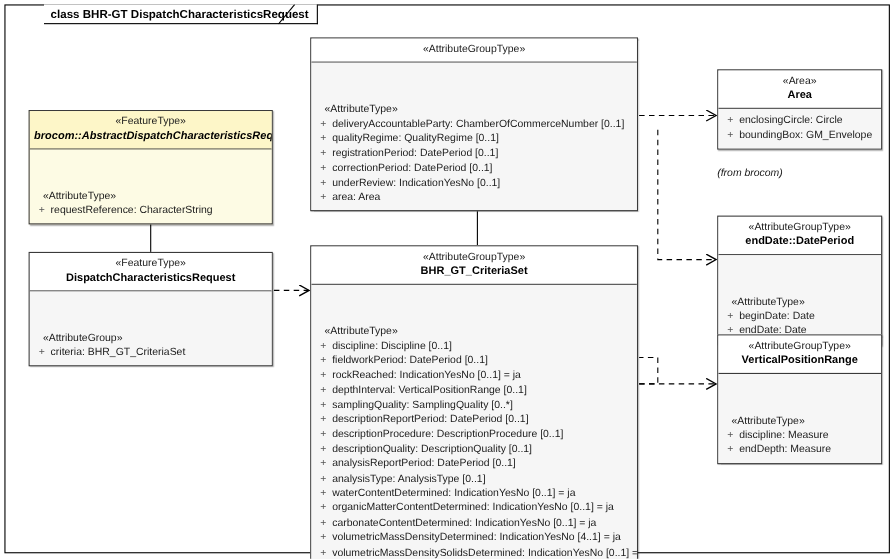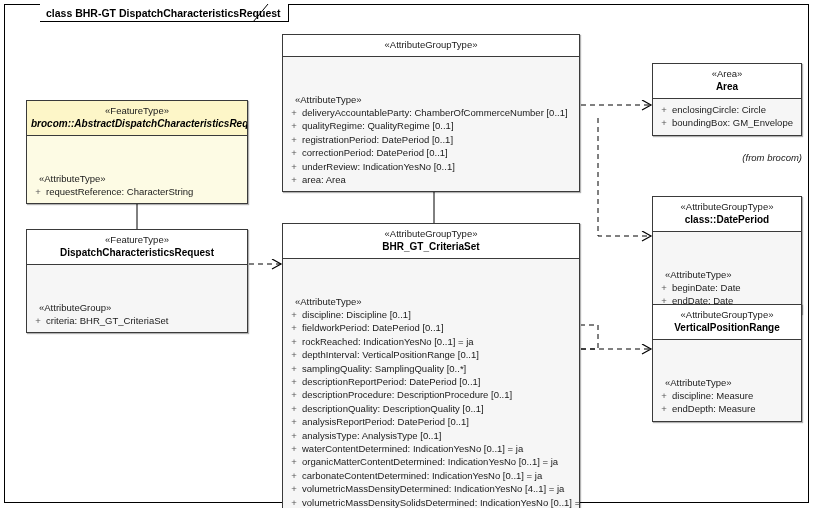--- a/index.html
+++ b/index.html
@@ -131,21 +131,21 @@
   .uml.yellow { background: #fdf8dc; }
   .uml.yellow .hdr { background: #fdf6c8; }
   .uml.yellow .body { background: #fdfbe4; }
   .uml.yellow .cname { font-style: italic; }
 
   .from-note {
     position: absolute;
     font-size: 9.5px;
     font-style: italic;
     color: #1a1a1a;
-    text-align: right;
+    text-align: left;
     z-index: 2;
     white-space: nowrap;
   }
 
   
   #box-criteriaset      { left: 282px; top: 34px;  width: 298px; }
   #box-abstract         { left: 26px;  top: 100px; width: 222px; }
   #box-dispatch         { left: 26px;  top: 229px; width: 222px; }
   #box-bhrgt            { left: 282px; top: 223px; width: 298px; }
   #box-area             { left: 652px; top: 63px;  width: 150px; }
@@ -359,21 +359,21 @@
             <span class="sig">boundingBox: GM_Envelope</span>
           </div>
         </div>
     </div>
   </div>
   <div class="from-note" id="note-brocom">(from brocom)</div>
 
   <div class="uml" id="box-dateperiod">
     <div class="hdr">
       <div class="stereo">«AttributeGroupType»</div>
-      <div class="cname">class::DatePeriod</div>
+      <div class="cname">endDate::DatePeriod</div>
     </div>
     <div class="body">
       <div class="grp">«AttributeType»</div>
       <div>
           <div class="attr">
             <span class="vis">+</span>
             <span class="sig">beginDate: Date</span>
           </div>
           <div class="attr">
             <span class="vis">+</span>

